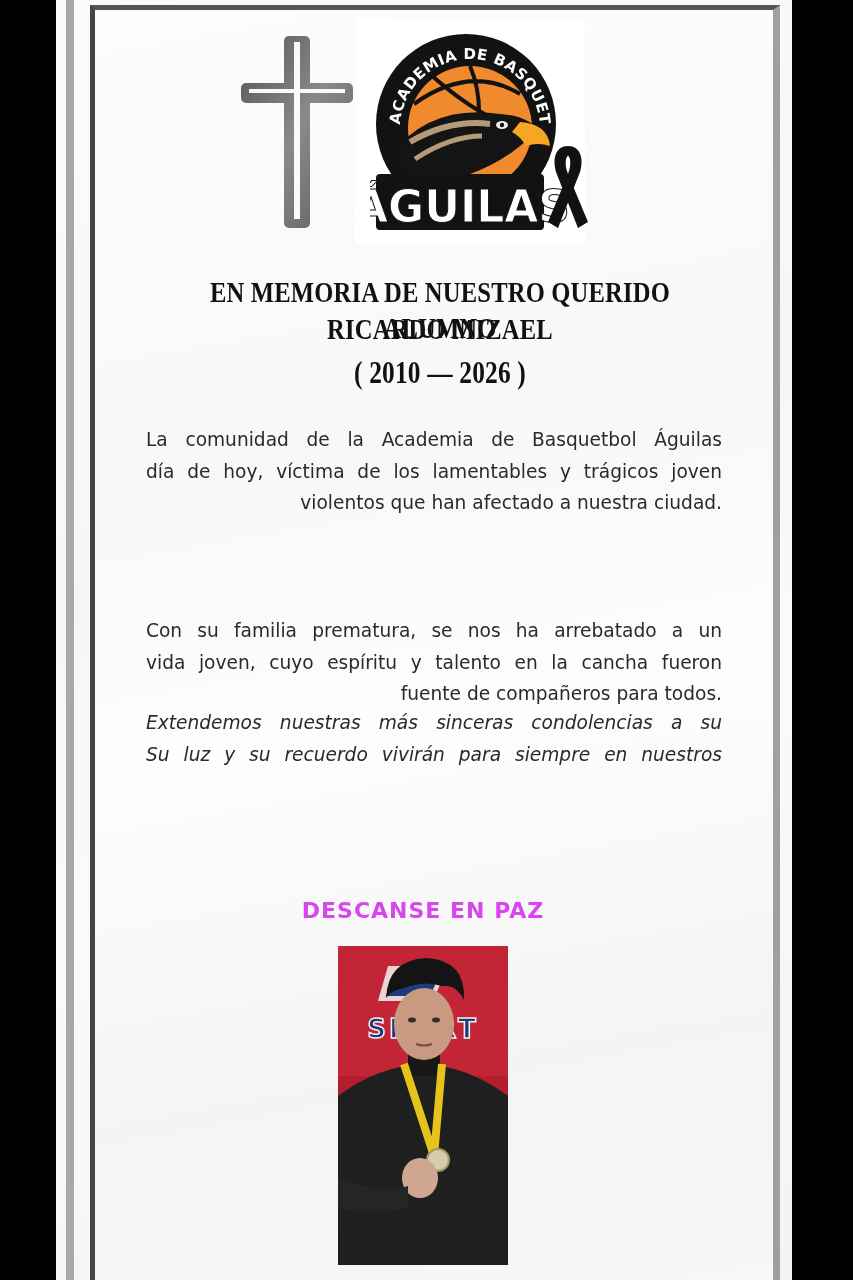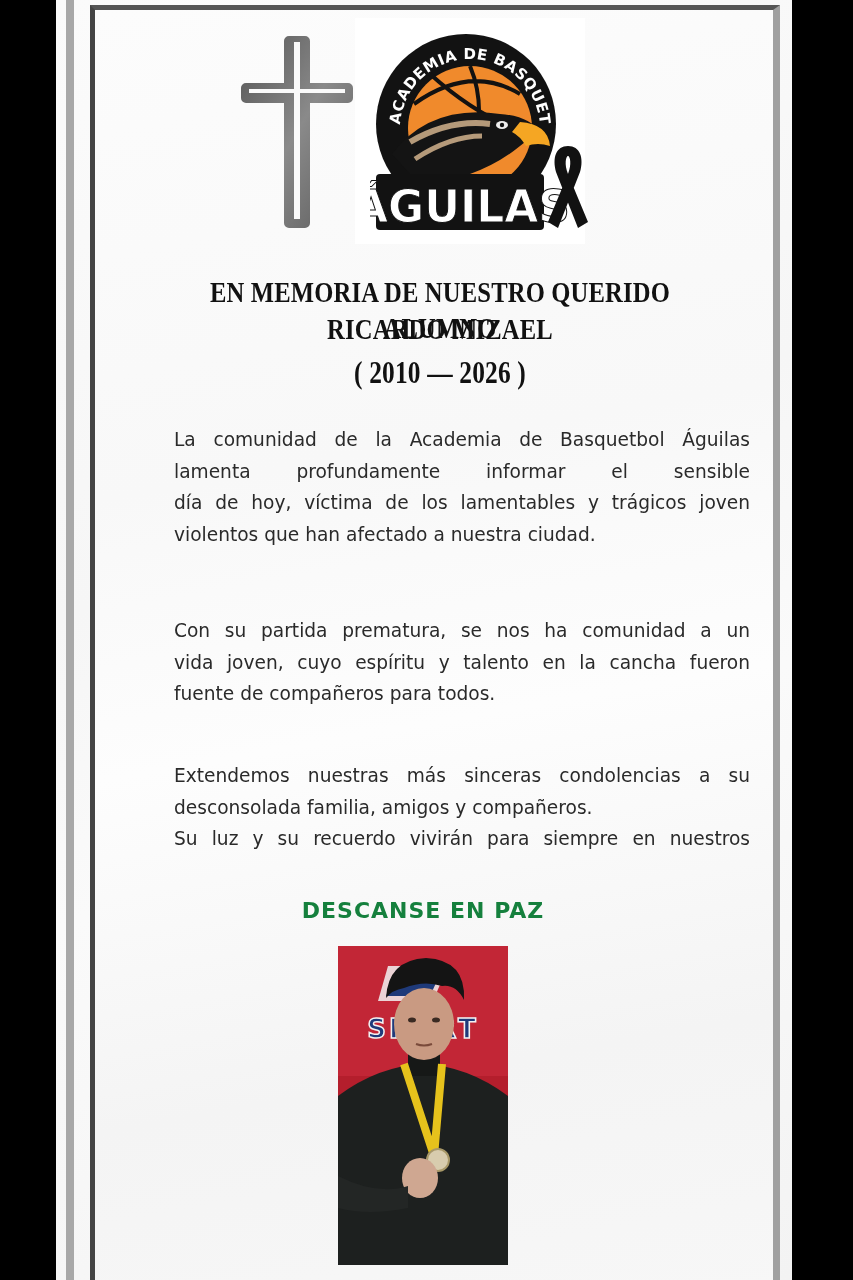--- a/index.html
+++ b/index.html
@@ -22,29 +22,29 @@
   .cross { position: absolute; left: 238px; top: 32px; width: 117px; height: 200px; }
   .logo { position: absolute; left: 370px; top: 24px; width: 230px; height: 212px; }
 
   .title { position: absolute; left: 100px; width: 680px; text-align: center;
            font-family: "Liberation Serif", "DejaVu Serif", serif; font-weight: bold; color: #111;
            transform: scaleX(0.82); transform-origin: center; letter-spacing: 0.2px; }
   .title-1 { top: 274px; font-size: 30px; line-height: 36px; }
   .title-2 { top: 311px; font-size: 30px; line-height: 36px; }
   .title-3 { top: 355px; font-size: 31px; line-height: 36px; }
 
-  .body-text { position: absolute; left: 146px; width: 576px; font-size: 18.6px; line-height: 31.5px; color: #2a2a2a; margin-left: 28px; }
-  .line { display: block; white-space: nowrap; height: 31.5px; }
+  .body-text { position: absolute; left: 146px; width: 576px; font-size: 18.6px; line-height: 31.5px; color: #2a2a2a; }
+  .line { display: block; white-space: nowrap; height: 31.5px; text-align: right; }
   .line.justify { text-align: justify; text-align-last: justify; white-space: normal; }
   .p1 { top: 424px; }
   .p2 { top: 615px; }
-  .p3 { top: 760px; }
+  .p3 { top: 707px; font-style: italic; }
 
   .rip { position: absolute; left: 200px; top: 898px; width: 446px; text-align: center;
-         font-size: 22px; font-weight: bold; letter-spacing: 1px; color: #15803d; }
+         font-size: 22px; font-weight: bold; letter-spacing: 1px; color: #d946ef; }
 
   .photo { position: absolute; left: 338px; top: 946px; width: 170px; height: 319px; overflow: hidden; background: #b41e2c; }
 </style>
 </head>
 <body>
 
 <div class="letterbox-left"></div>
 <div class="letterbox-right"></div>
 
 <div class="page"></div>
@@ -89,34 +89,32 @@
 <svg style="position:absolute;left:538px;top:140px;width:60px;height:92px" viewBox="0 0 60 92">
   <path d="M30,6 C18,6 14,18 18,32 L40,88 L50,82 L30,34 C26,24 28,16 30,16 C32,16 34,24 30,34 L10,82 L20,88 L42,32 C46,18 42,6 30,6 Z" fill="#111"></path>
 </svg>
 
 <div class="title title-1">EN MEMORIA DE NUESTRO QUERIDO ALUMNO</div>
 <div class="title title-2">RICARDO MIZAEL</div>
 <div class="title title-3">( 2010 — 2026 )</div>
 
 <div class="body-text p1">
   <span class="line justify">La comunidad de la Academia de Basquetbol Águilas</span>
-  <span class="line justify">lamenta profundamente informar el sensible</span>
   <span class="line justify">día de hoy, víctima de los lamentables y trágicos joven</span>
   <span class="line">violentos que han afectado a nuestra ciudad.</span>
 </div>
 
 <div class="body-text p2">
-  <span class="line justify">Con su partida prematura, se nos ha comunidad a un</span>
+  <span class="line justify">Con su familia prematura, se nos ha arrebatado a un</span>
   <span class="line justify">vida joven, cuyo espíritu y talento en la cancha fueron</span>
   <span class="line">fuente de compañeros para todos.</span>
 </div>
 
 <div class="body-text p3">
   <span class="line justify">Extendemos nuestras más sinceras condolencias a su</span>
-  <span class="line">desconsolada familia, amigos y compañeros.</span>
   <span class="line justify">Su luz y su recuerdo vivirán para siempre en nuestros</span>
 </div>
 
 <div class="rip">DESCANSE EN PAZ</div>
 
 <div class="photo">
   <svg width="170" height="319" viewBox="0 0 170 319">
     <rect width="170" height="319" fill="#b41e2c"></rect>
     <rect x="0" y="0" width="170" height="130" fill="#c22636"></rect>
     <path d="M50,20 L110,20 L95,55 L40,55 Z" fill="#f2f2f2" opacity="0.85"></path>

